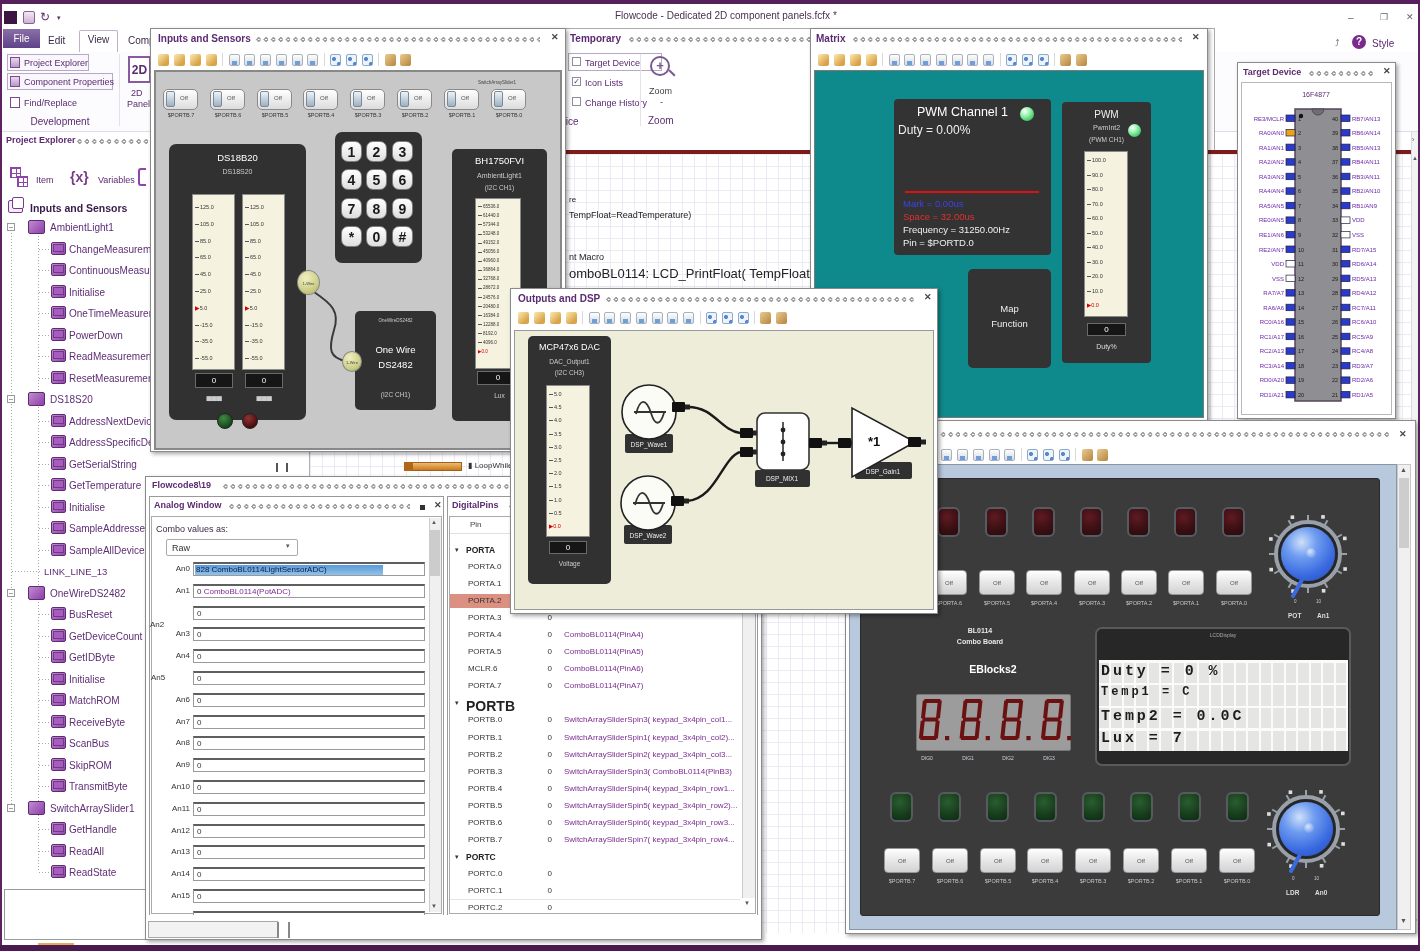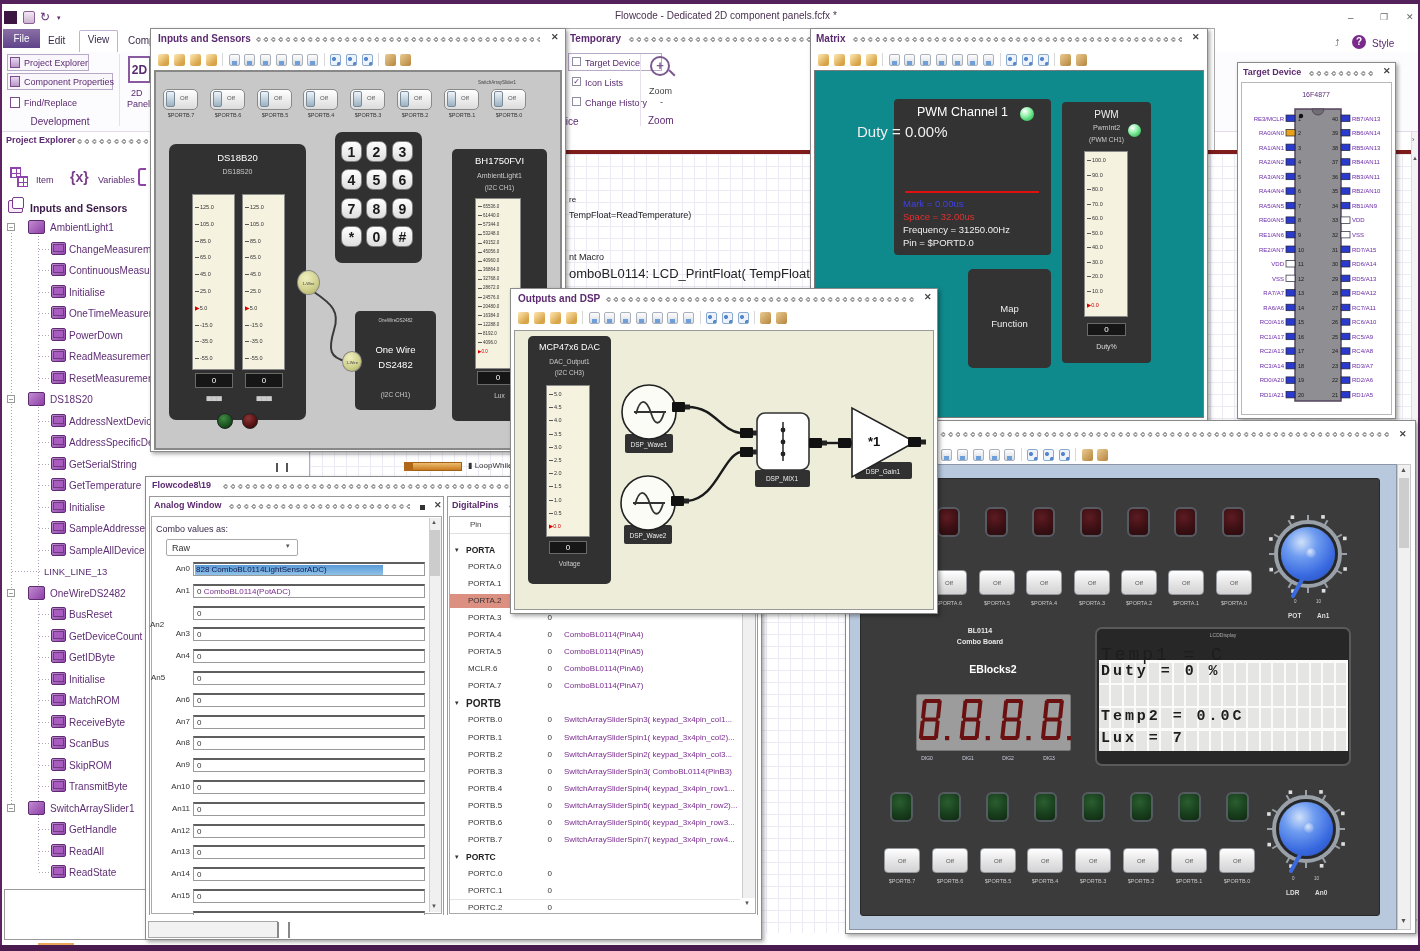--- a/index.html
+++ b/index.html
@@ -378,21 +378,21 @@
   </svg>
 <div class="win" style="left:810px;top:28px;width:398px;height:393px"></div>
 <div class="a tt" style="left:816px;top:33px;font-weight:bold">Matrix</div>
 <div class="a dots" style="left:852px;top:36px;width:330px"></div>
 <div class="a x" style="left:1192px;top:32px">✕</div>
 <div class="a" style="left:816px;top:50px;white-space:nowrap"><span class="ic icy"></span><span class="ic icy"></span><span class="ic icy"></span><span class="ic icy"></span><span class="sep"></span><span class="ic icg"></span><span class="ic icg"></span><span class="ic icg"></span><span class="ic icg"></span><span class="ic icg"></span><span class="ic icg"></span><span class="ic icg"></span><span class="sep"></span><span class="ic icb"></span><span class="ic icb"></span><span class="ic icb"></span><span class="sep"></span><span class="ic ico"></span><span class="ic ico"></span></div>
 <div class="a" style="left:814px;top:70px;width:390px;height:348px;background:#0f8a8c;border:1px solid #7a7a7a"></div>
 <div class="a" style="left:894px;top:99px;width:157px;height:156px;background:#333;border-radius:4px"></div>
 <div class="a" style="left:905px;top:105px;width:115px;text-align:center;color:#fff;font-size:12.5px">PWM Channel 1</div>
 <div class="a" style="left:1020px;top:107px;width:14px;height:14px;border-radius:50%;background:radial-gradient(circle at 35% 30%,#fff,#8ef0a8 40%,#35c05a 80%,#1a8a3a)"></div>
-<div class="a" style="left:857px;top:123px;color:#f0f0f0;font-size:15px">Duty = 0.00%</div>
+<div class="a" style="left:898px;top:123px;color:#f0f0f0;font-size:12px">Duty = 0.00%</div>
 <div class="a" style="left:905px;top:191px;width:134px;height:2px;background:#e01010"></div>
 <div class="a" style="left:903px;top:198px;color:#4040e8;font-size:9.5px">Mark = 0.00us</div>
 <div class="a" style="left:903px;top:211px;color:#e03030;font-size:9.5px">Space = 32.00us</div>
 <div class="a" style="left:903px;top:224px;color:#f0f0f0;font-size:9.5px">Frequency = 31250.00Hz</div>
 <div class="a" style="left:903px;top:237px;color:#f0f0f0;font-size:9.5px">Pin = $PORTD.0</div>
 <div class="a" style="left:1062px;top:102px;width:89px;height:261px;background:#333;border-radius:4px"></div>
 <div class="wt" style="left:1062px;top:109px;width:89px;font-size:10px">PWM</div>
 <div class="wt" style="left:1062px;top:124px;width:89px;font-size:7px;color:#ccc">PwmInt2</div>
 <div class="wt" style="left:1062px;top:136px;width:89px;font-size:6.5px;color:#ccc">(PWM CH1)</div>
 <div class="a" style="left:1128px;top:124px;width:13px;height:13px;border-radius:50%;background:radial-gradient(circle at 35% 30%,#fff,#8ef0a8 40%,#35c05a 80%,#1a8a3a)"></div>
@@ -526,21 +526,21 @@
     <rect x="151.1" y="42.0" width="4.2" height="4.2" fill="#6b1111"></rect>
   </svg>
 <div class="a" style="left:912px;top:755px;width:30px;text-align:center;font-size:5px;color:#cfd2e2">DIG0</div>
 <div class="a" style="left:953px;top:755px;width:30px;text-align:center;font-size:5px;color:#cfd2e2">DIG1</div>
 <div class="a" style="left:993px;top:755px;width:30px;text-align:center;font-size:5px;color:#cfd2e2">DIG2</div>
 <div class="a" style="left:1034px;top:755px;width:30px;text-align:center;font-size:5px;color:#cfd2e2">DIG3</div>
 <div class="a" style="left:1095px;top:627px;width:256px;height:139px;background:#272727;border:2px solid #5a5a5a;border-radius:7px"></div>
 <div class="a" style="left:1195px;top:632px;width:56px;text-align:center;font-size:5px;color:#aaa">LCDDisplay</div>
 <div class="a" style="left:1099px;top:660px;width:249px;height:91px;background:#f4f4f2;background-image:repeating-linear-gradient(0deg,rgba(255,255,255,0) 0 20.2px,#fbfbfa 20.2px 22.7px),repeating-linear-gradient(90deg,#e5e5e3 0 10.45px,#fbfbfa 10.45px 12.45px)"></div>
 <div class="a" style="left:1101px;top:663px;font-family:'Liberation Mono',monospace;font-weight:bold;font-size:15px;letter-spacing:2.95px;color:#1d1d1d;white-space:pre">Duty = 0 %</div>
-<div class="a" style="left:1101px;top:645px;font-family:'Liberation Mono',monospace;font-weight:normal;font-size:18px;letter-spacing:2.95px;color:#1d1d1d;white-space:pre">Temp1 = C</div>
+<div class="a" style="left:1101px;top:685px;font-family:'Liberation Mono',monospace;font-weight:bold;font-size:12px;letter-spacing:2.95px;color:#1d1d1d;white-space:pre">Temp1 = C</div>
 <div class="a" style="left:1101px;top:708px;font-family:'Liberation Mono',monospace;font-weight:bold;font-size:15px;letter-spacing:2.95px;color:#1d1d1d;white-space:pre">Temp2 = 0.0C</div>
 <div class="a" style="left:1101px;top:730px;font-family:'Liberation Mono',monospace;font-weight:bold;font-size:15px;letter-spacing:2.95px;color:#1d1d1d;white-space:pre">Lux = 7</div>
 <div class="led ledg a" style="left:890px;top:792px"></div>
 <div class="led ledg a" style="left:938px;top:792px"></div>
 <div class="led ledg a" style="left:986px;top:792px"></div>
 <div class="led ledg a" style="left:1034px;top:792px"></div>
 <div class="led ledg a" style="left:1082px;top:792px"></div>
 <div class="led ledg a" style="left:1130px;top:792px"></div>
 <div class="led ledg a" style="left:1178px;top:792px"></div>
 <div class="led ledg a" style="left:1226px;top:792px"></div>
@@ -803,21 +803,21 @@
 <div class="pr" style="left:468px;top:647px">PORTA.5</div>
 <div class="pr" style="left:538px;top:647px;width:14px;text-align:right">0</div>
 <div class="pr" style="left:564px;top:647px;width:176px;overflow:hidden;white-space:nowrap;color:#7b2b8f">ComboBL0114(PinA5)</div>
 <div class="pr" style="left:468px;top:664px">MCLR.6</div>
 <div class="pr" style="left:538px;top:664px;width:14px;text-align:right">0</div>
 <div class="pr" style="left:564px;top:664px;width:176px;overflow:hidden;white-space:nowrap;color:#7b2b8f">ComboBL0114(PinA6)</div>
 <div class="pr" style="left:468px;top:681px">PORTA.7</div>
 <div class="pr" style="left:538px;top:681px;width:14px;text-align:right">0</div>
 <div class="pr" style="left:564px;top:681px;width:176px;overflow:hidden;white-space:nowrap;color:#7b2b8f">ComboBL0114(PinA7)</div>
 <div class="a" style="left:455px;top:699px;font-size:7px;color:#333">▾</div>
-<div class="pr" style="left:466px;top:698px;font-weight:bold;font-size:10px;color:#222">PORTB</div>
+<div class="pr" style="left:466px;top:698px;font-weight:bold;font-size:14px;color:#222">PORTB</div>
 <div class="pr" style="left:468px;top:715px">PORTB.0</div>
 <div class="pr" style="left:538px;top:715px;width:14px;text-align:right">0</div>
 <div class="pr" style="left:564px;top:715px;width:176px;overflow:hidden;white-space:nowrap;color:#7b2b8f">SwitchArraySliderSpin3( keypad_3x4pin_col1...</div>
 <div class="pr" style="left:468px;top:733px">PORTB.1</div>
 <div class="pr" style="left:538px;top:733px;width:14px;text-align:right">0</div>
 <div class="pr" style="left:564px;top:733px;width:176px;overflow:hidden;white-space:nowrap;color:#7b2b8f">SwitchArraySliderSpin1( keypad_3x4pin_col2)...</div>
 <div class="pr" style="left:468px;top:750px">PORTB.2</div>
 <div class="pr" style="left:538px;top:750px;width:14px;text-align:right">0</div>
 <div class="pr" style="left:564px;top:750px;width:176px;overflow:hidden;white-space:nowrap;color:#7b2b8f">SwitchArraySliderSpin2( keypad_3x4pin_col3...</div>
 <div class="pr" style="left:468px;top:767px">PORTB.3</div>

